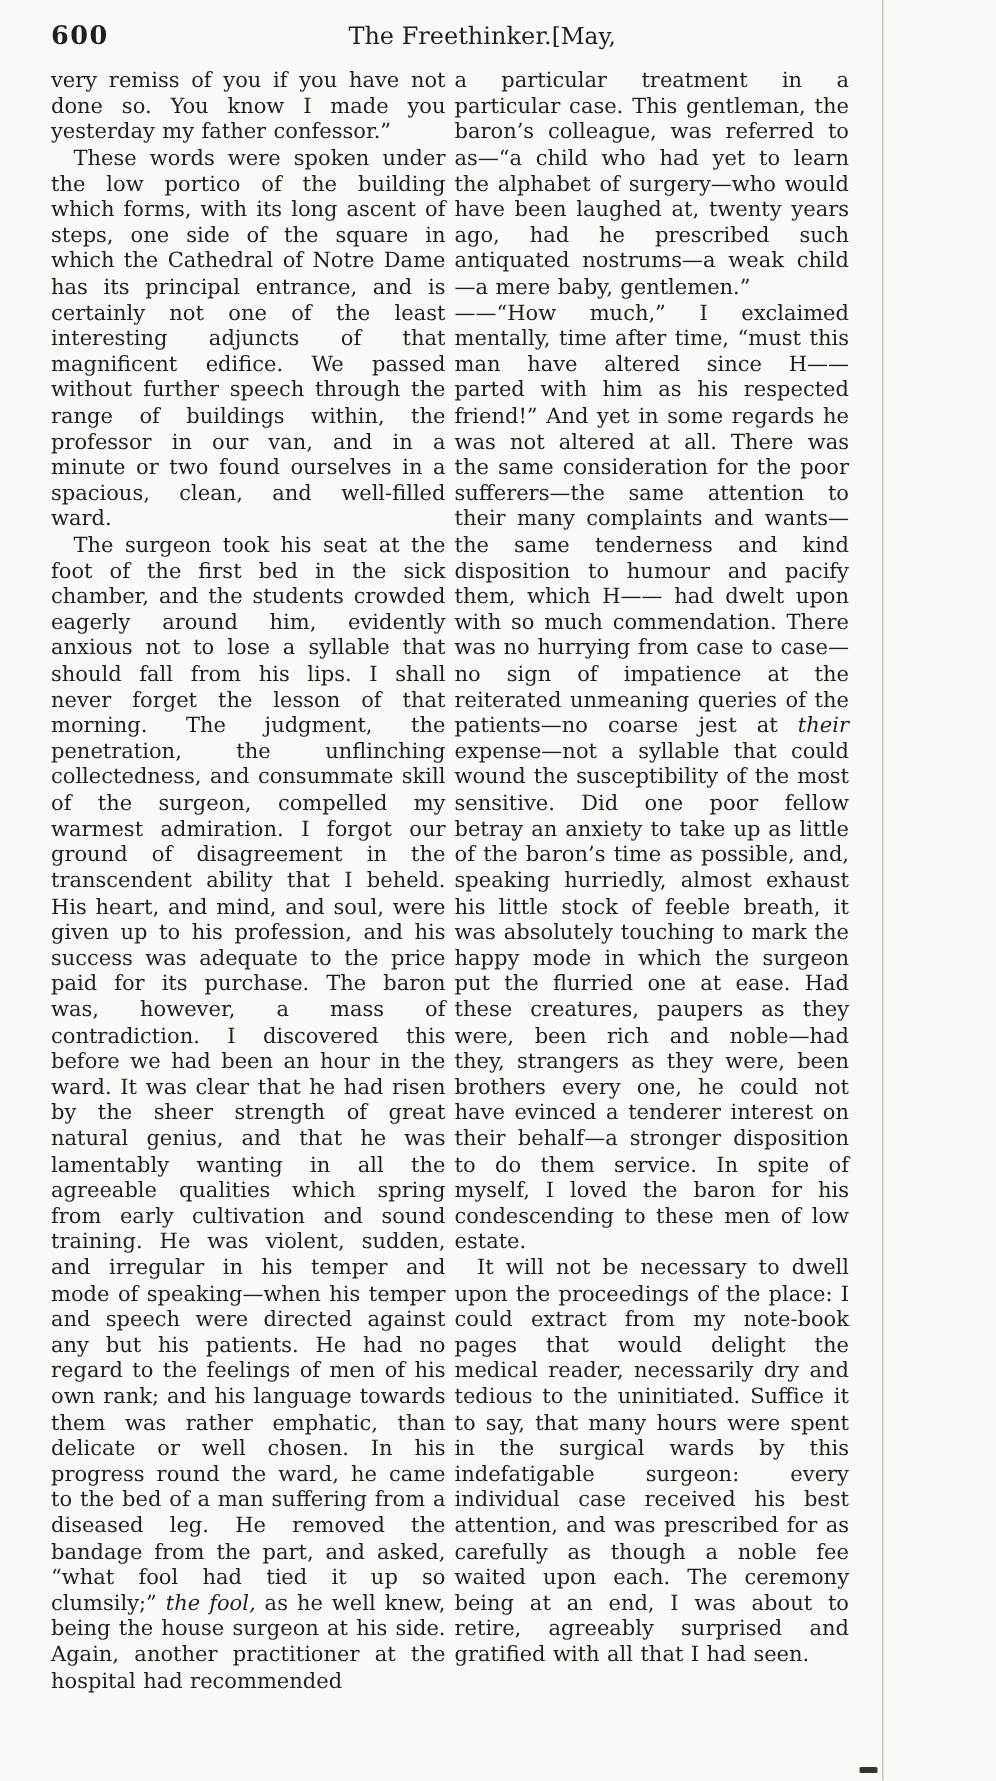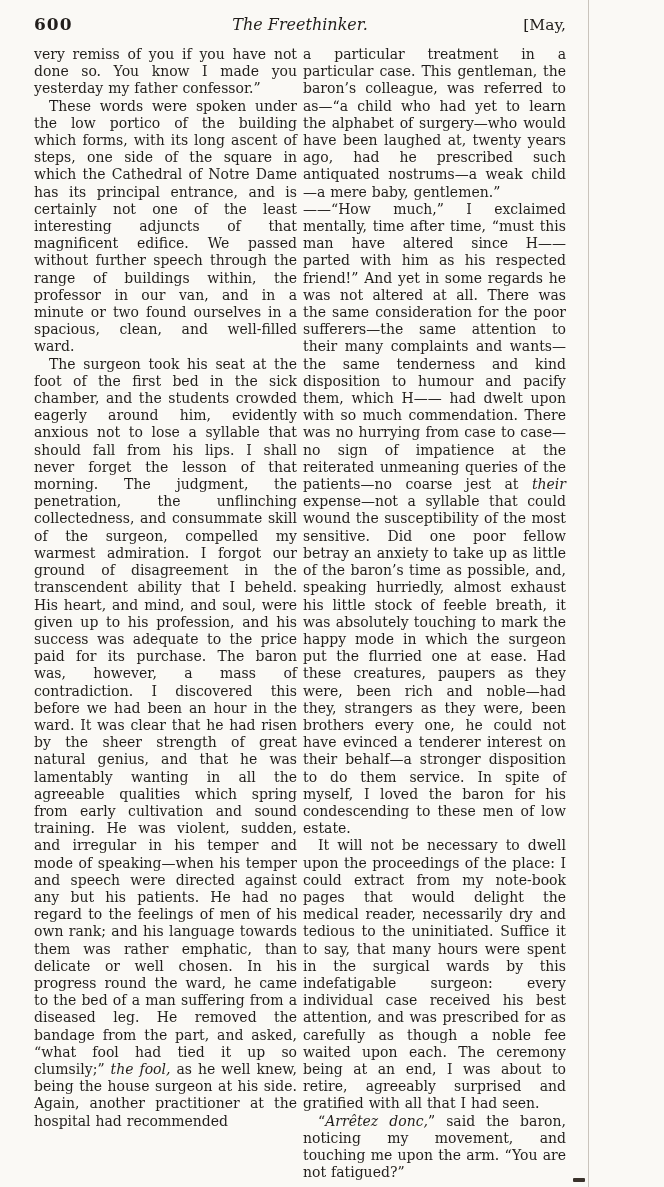--- a/index.html
+++ b/index.html
@@ -47,26 +47,24 @@
   }
   .page-num {
     flex: 1;
     text-align: left;
     font-size: 17px;
     font-weight: bold;
     letter-spacing: 1px;
   }
   .journal-title {
     flex: 0 0 auto;
-    font-style: italic;
     font-size: 16px;
   }
   .issue-date {
     flex: 1;
-    text-align: right;
     font-size: 15.5px;
   }
   .columns {
     display: flex;
     gap: 6px;
   }
   .col {
     flex: 1 1 0;
     min-width: 0;
     font-size: 14px;
@@ -99,18 +97,17 @@
   <div class="columns">
     <div class="col">
         <p class="para"><span>very remiss of you if you have not done so. You know I made you yesterday my father confessor.”</span></p>
         <p class="para indent"><span>These words were spoken under the low portico of the building which forms, with its long ascent of steps, one side of the square in which the Cathedral of Notre Dame has its principal entrance, and is certainly not one of the least interesting adjuncts of that magnificent edifice. We passed without further speech through the range of buildings within, the professor in our van, and in a minute or two found ourselves in a spacious, clean, and well-filled ward.</span></p>
         <p class="para indent"><span>The surgeon took his seat at the foot of the first bed in the sick chamber, and the students crowded eagerly around him, evidently anxious not to lose a syllable that should fall from his lips. I shall never forget the lesson of that morning. The judgment, the penetration, the unflinching collectedness, and consummate skill of the surgeon, compelled my warmest admiration. I forgot our ground of disagreement in the transcendent ability that I beheld. His heart, and mind, and soul, were given up to his profession, and his success was adequate to the price paid for its purchase. The baron was, however, a mass of contradiction. I discovered this before we had been an hour in the ward. It was clear that he had risen by the sheer strength of great natural genius, and that he was lamentably wanting in all the agreeable qualities which spring from early cultivation and sound training. He was violent, sudden, and irregular in his temper and mode of speaking—when his temper and speech were directed against any but his patients. He had no regard to the feelings of men of his own rank; and his language towards them was rather emphatic, than delicate or well chosen. In his progress round the ward, he came to the bed of a man suffering from a diseased leg. He removed the bandage from the part, and asked, “what fool had tied it up so clumsily;” </span><span class="italic">the fool,</span><span> as he well knew, being the house surgeon at his side. Again, another practitioner at the hospital had recommended</span></p>
       </div>
     <div class="col">
         <p class="para"><span>a particular treatment in a particular case. This gentleman, the baron’s colleague, was referred to as—“a child who had yet to learn the alphabet of surgery—who would have been laughed at, twenty years ago, had he prescribed such antiquated nostrums—a weak child—a mere baby, gentlemen.”</span></p>
         <p class="para"><span>——“How much,” I exclaimed mentally, time after time, “must this man have altered since H—— parted with him as his respected friend!” And yet in some regards he was not altered at all. There was the same consideration for the poor sufferers—the same attention to their many complaints and wants—the same tenderness and kind disposition to humour and pacify them, which H—— had dwelt upon with so much commendation. There was no hurrying from case to case—no sign of impatience at the reiterated unmeaning queries of the patients—no coarse jest at </span><span class="italic">their</span><span> expense—not a syllable that could wound the susceptibility of the most sensitive. Did one poor fellow betray an anxiety to take up as little of the baron’s time as possible, and, speaking hurriedly, almost exhaust his little stock of feeble breath, it was absolutely touching to mark the happy mode in which the surgeon put the flurried one at ease. Had these creatures, paupers as they were, been rich and noble—had they, strangers as they were, been brothers every one, he could not have evinced a tenderer interest on their behalf—a stronger disposition to do them service. In spite of myself, I loved the baron for his condescending to these men of low estate.</span></p>
         <p class="para indent"><span>It will not be necessary to dwell upon the proceedings of the place: I could extract from my note-book pages that would delight the medical reader, necessarily dry and tedious to the uninitiated. Suffice it to say, that many hours were spent in the surgical wards by this indefatigable surgeon: every individual case received his best attention, and was prescribed for as carefully as though a noble fee waited upon each. The ceremony being at an end, I was about to retire, agreeably surprised and gratified with all that I had seen.</span></p>
-        <p class="para indent"><span>“</span><span class="italic">Arrêtez donc,</span><span>” said the baron, noticing my movement, and touching me upon the arm. “You are not fatigued?”</span></p>
       </div>
   </div>
   <div class="page-edge"></div>
   <div class="scan-artifact"></div>
 </div>
 
 </body></html>

